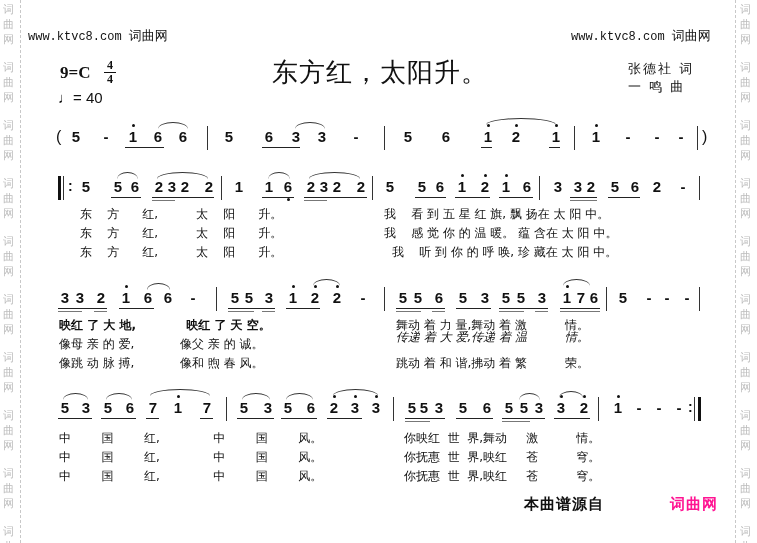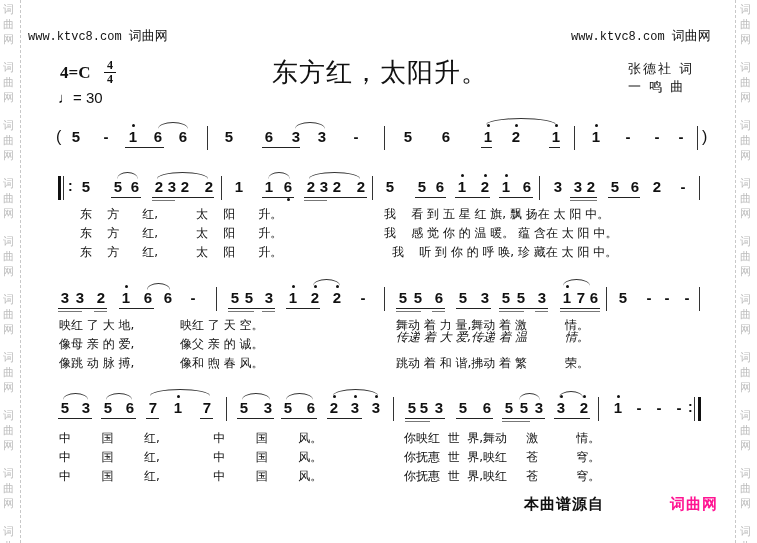--- a/index.html
+++ b/index.html
@@ -110,28 +110,28 @@
 
 <div class="site-url" style="left:28px;">
   <span>www.ktvc8.com</span>
   <span class="cn">词曲网</span>
 </div>
 <div class="site-url" style="left:571px;">
   <span>www.ktvc8.com</span>
   <span class="cn">词曲网</span>
 </div>
 
-<div class="key">4=C</div>
+<div class="key">9=C</div>
 <div class="frac">
   <div>4</div>
   <div class="bar"></div>
   <div>4</div>
 </div>
 <div class="tempo">
-  <span>♩</span><span>= 30</span>
+  <span>♩</span><span>= 40</span>
 </div>
 
 <div class="title">东方红，太阳升。</div>
 <div class="credits">
   <div>张德社 词</div>
   <div>一  鸣 曲</div>
 </div>
 
 <div id="intro" class="row" style="top:128px;height:30px;">
     <div class="paren" style="left: 56px; top: 0px;">(</div>
@@ -279,21 +279,21 @@
     <div class="ul2" style="left: 560px; width: 40px; top: 22px;"></div>
     <div class="slur" style="left: 563px; width: 27px; top: -10px;"></div>
     <div class="bar-line" style="left: 606px; top: -2px; height: 24px;"></div>
     <div class="note" style="left: 617px; top: 0px;">5</div>
     <div class="note" style="left: 643px; top: 0px;">-</div>
     <div class="note" style="left: 661px; top: 0px;">-</div>
     <div class="note" style="left: 681px; top: 0px;">-</div>
     <div class="bar-line" style="left: 699px; top: -2px; height: 24px;"></div>
   </div>
 <div class="row" style="top:317px;">
-  <div class="lyric" style="left:59px;top:0;">映红 了 大 地,            映红 了 天 空。</div>
+  <div class="lyric" style="left:59px;top:0;font-weight:bold;">映红 了 大 地,            映红 了 天 空。</div>
   <div class="lyric" style="left:59px;top:19px;">像母 亲 的 爱,            像父 亲 的 诚。</div>
   <div class="lyric" style="left:59px;top:38px;">像跳 动 脉 搏,            像和 煦 春 风。</div>
   <div class="lyric" style="left:396px;top:0;">舞动 着 力 量,舞动 着 激          情。</div>
   <div class="lyric" style="left:396px;top:12px;font-style:italic;">传递 着 大 爱,传递 着 温          情。</div>
   <div class="lyric" style="left:396px;top:38px;">跳动 着 和 谐,拂动 着 繁          荣。</div>
 </div>
 
 <div id="l3" class="row" style="top:399px;height:30px;">
     <div class="note" style="left: 59px; top: 0px;">5</div>
     <div class="note" style="left: 80px; top: 0px;">3</div>

